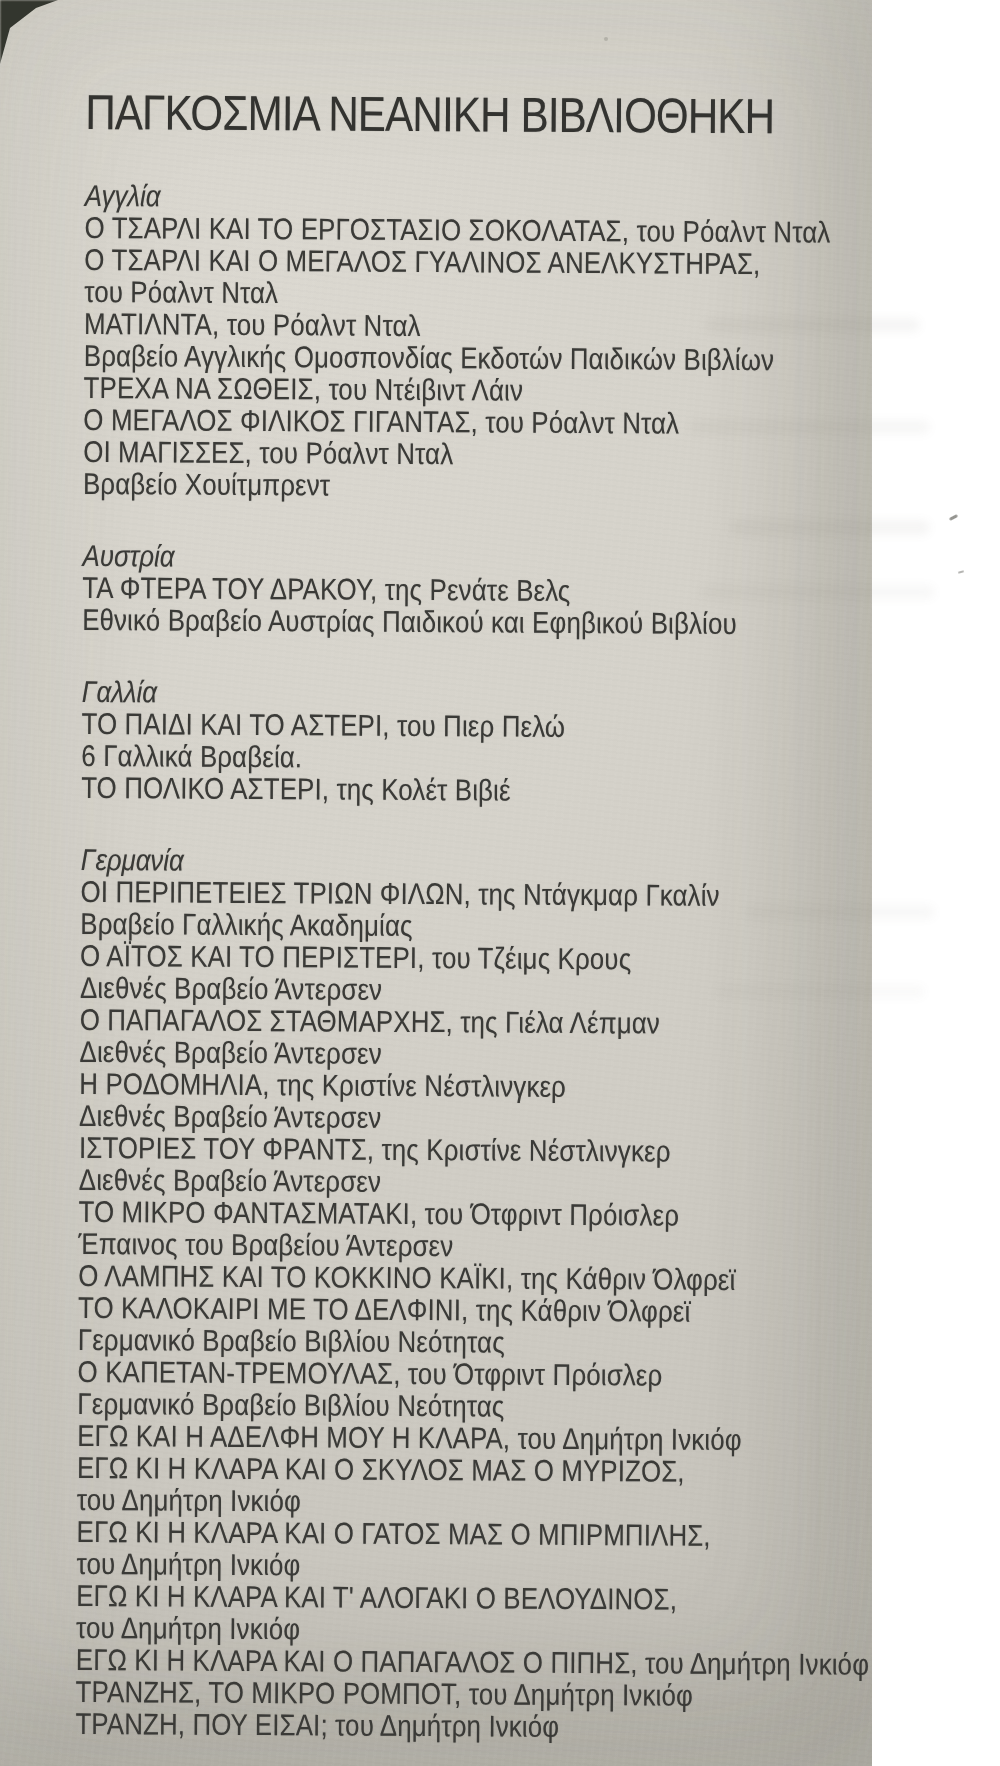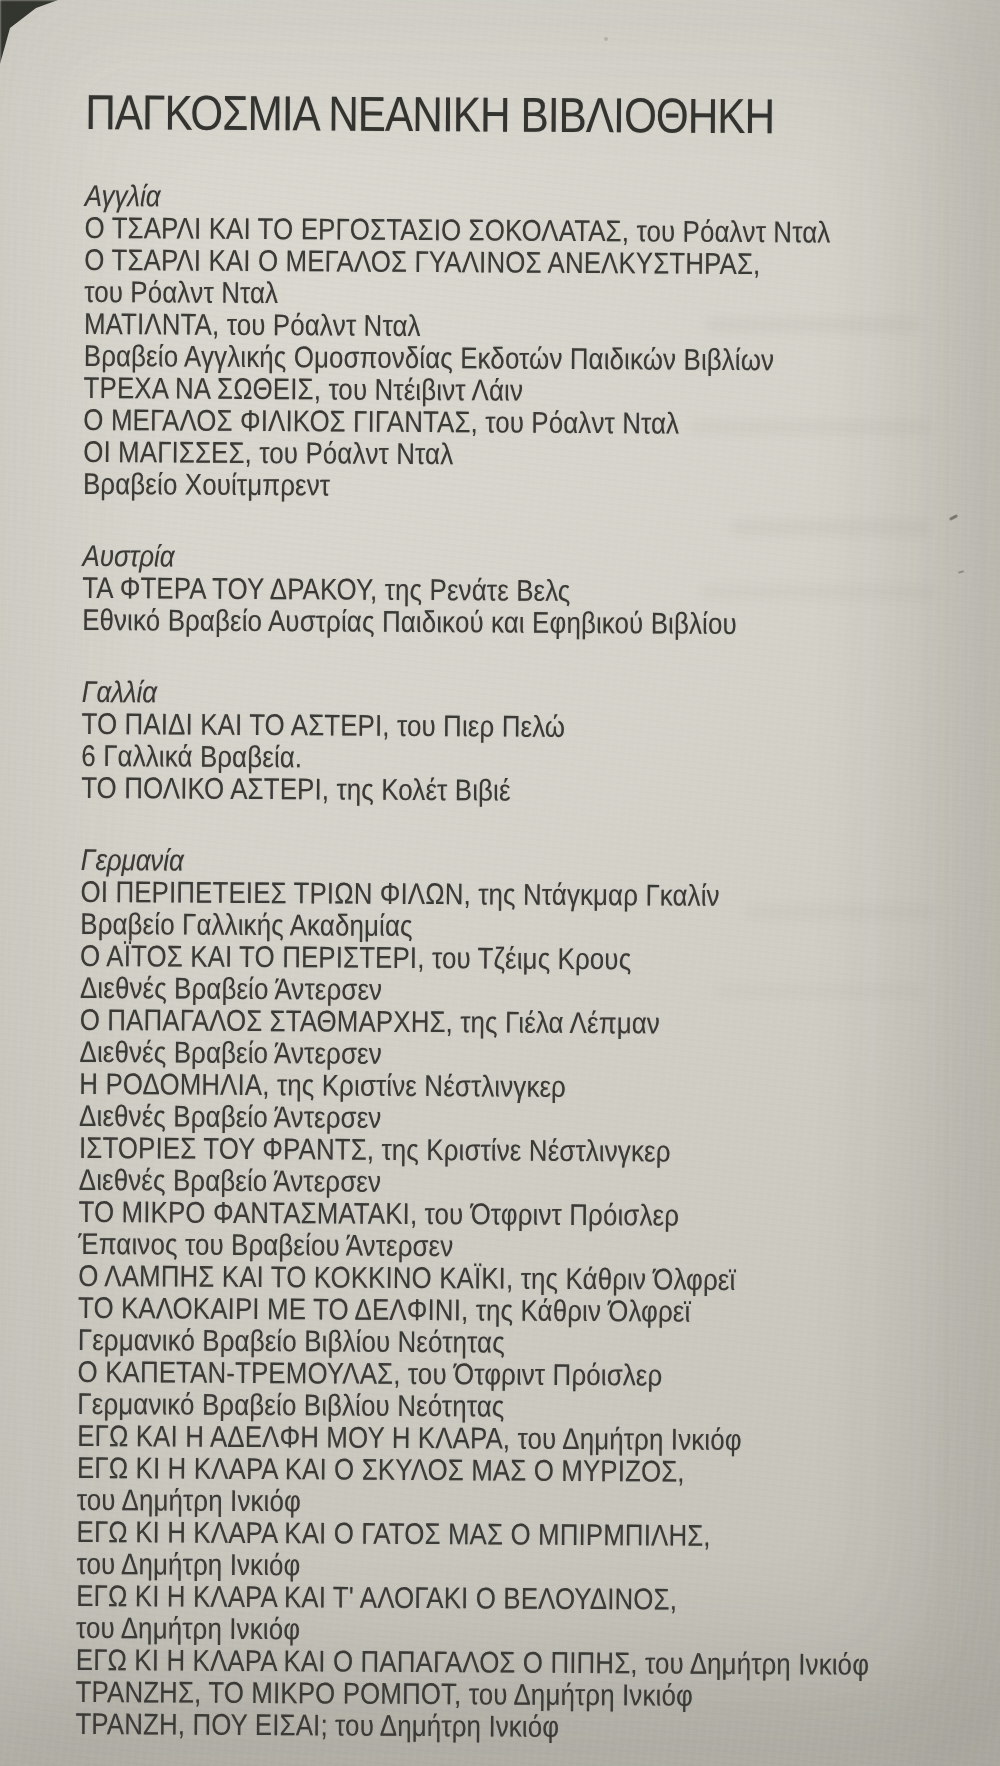--- a/index.html
+++ b/index.html
@@ -7,21 +7,21 @@
     padding: 0;
     width: 1000px;
     height: 1766px;
     overflow: hidden;
     font-family: "Liberation Sans", sans-serif;
   }
 
   
   .photo {
     position: relative;
-    width: 1000px;
+    width: 872px;
     height: 1766px;
     background:
       radial-gradient(135% 95% at 32% 16%,
         #dbd8d0 0%,
         #d5d2ca 38%,
         #cecbc3 62%,
         #c7c4bc 82%,
         #bfbcb4 100%);
     box-shadow:
       inset -50px -70px 140px rgba(62, 60, 52, 0.16),

